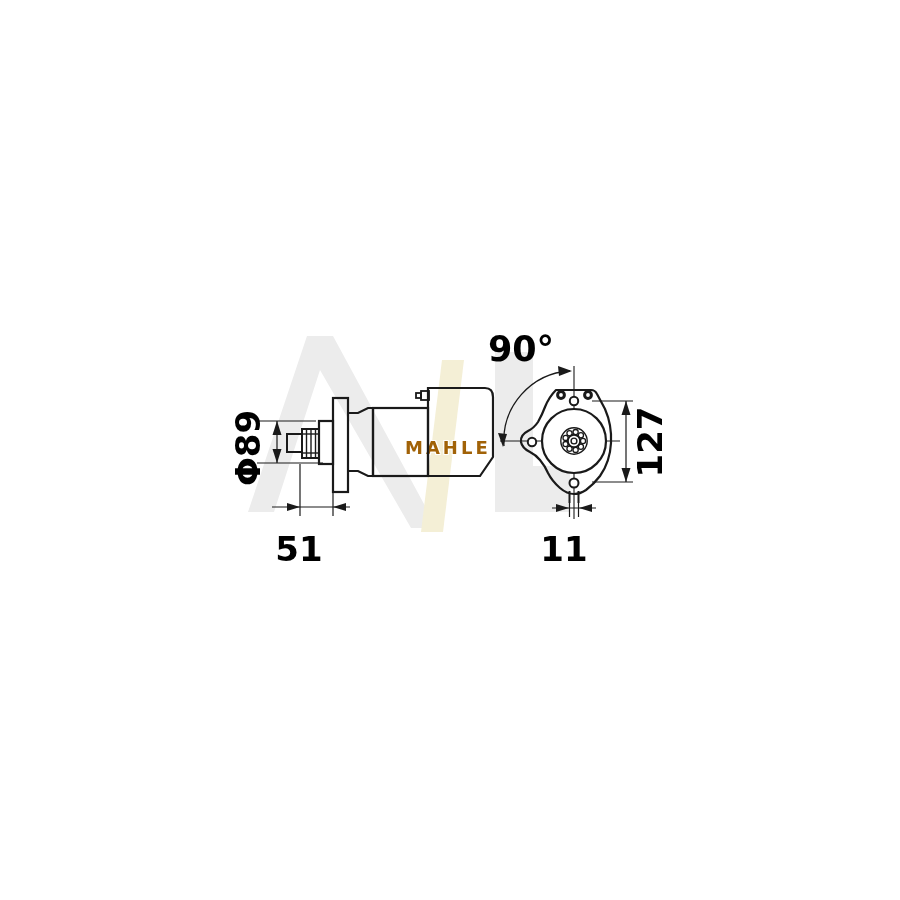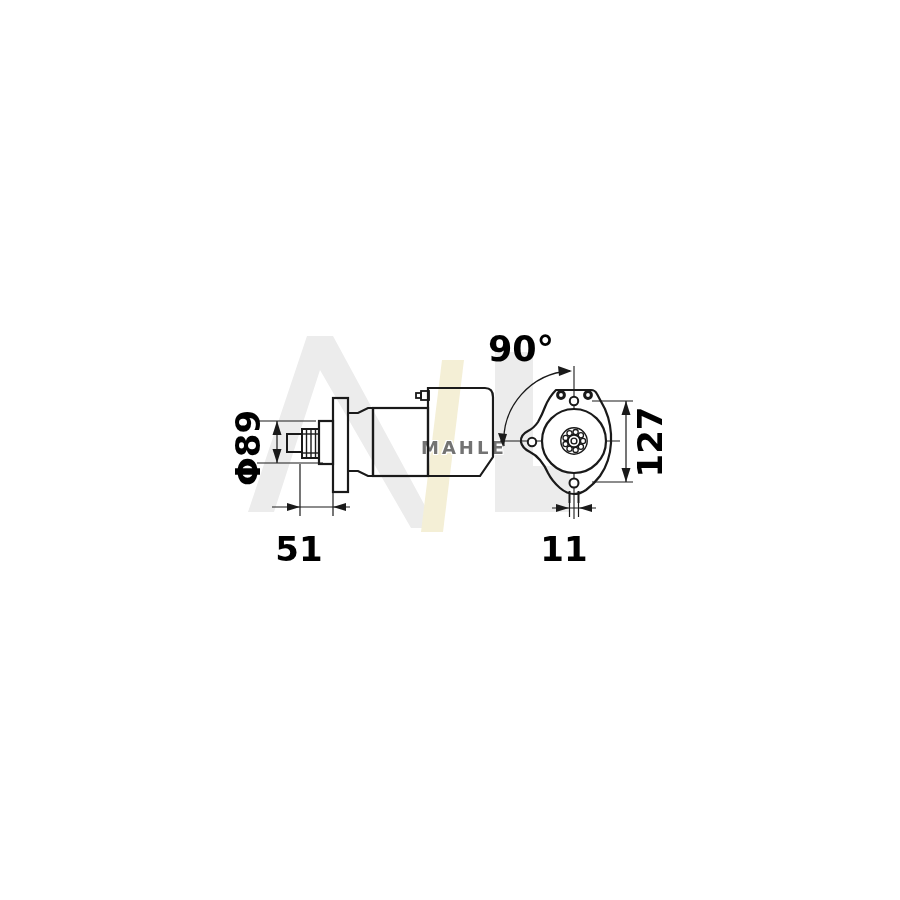--- a/index.html
+++ b/index.html
@@ -9,25 +9,24 @@
     font-family:"DejaVu Sans", sans-serif;
     overflow:hidden;
     position:relative;
   }
   .stage{position:absolute;left:0;top:0;width:900px;height:900px;}
   svg{position:absolute;left:0;top:0;}
   .wm-brand{
     position:absolute;
     left:405px;top:437px;
     font-size:18px;font-weight:bold;letter-spacing:3px;
-    color:#737373;
+    color:#a16207;
     text-shadow:1px 1px 0 #fff,-1px -1px 0 #fff,1px -1px 0 #fff,-1px 1px 0 #fff;
     z-index:2;
     white-space:nowrap;
-    margin-left:16px;
   }
   .wm-performance{
     position:absolute;
     left:268px;top:534px;
     font-size:21px;font-weight:500;letter-spacing:19px;
     color:#e1e1e1;
     z-index:2;
     white-space:nowrap;
   }
   .dim-text{

